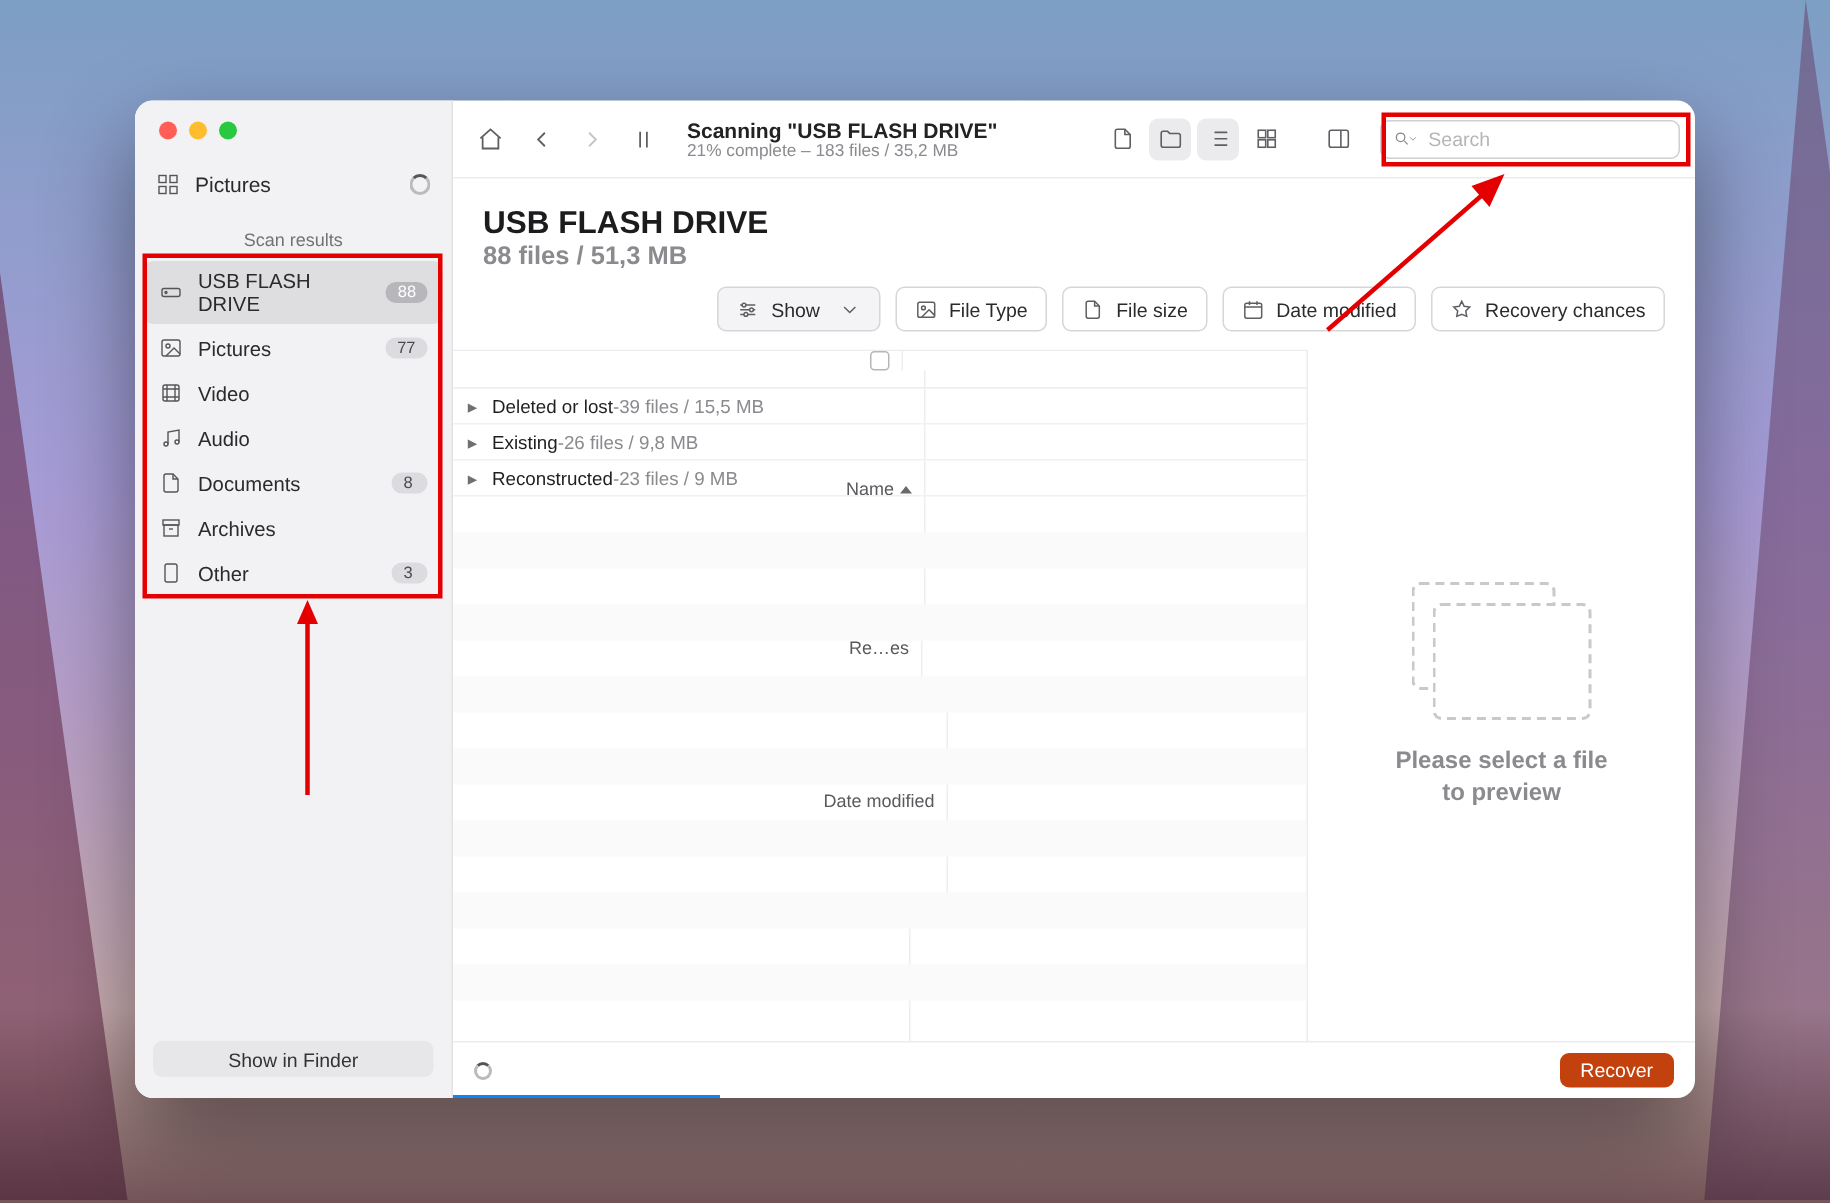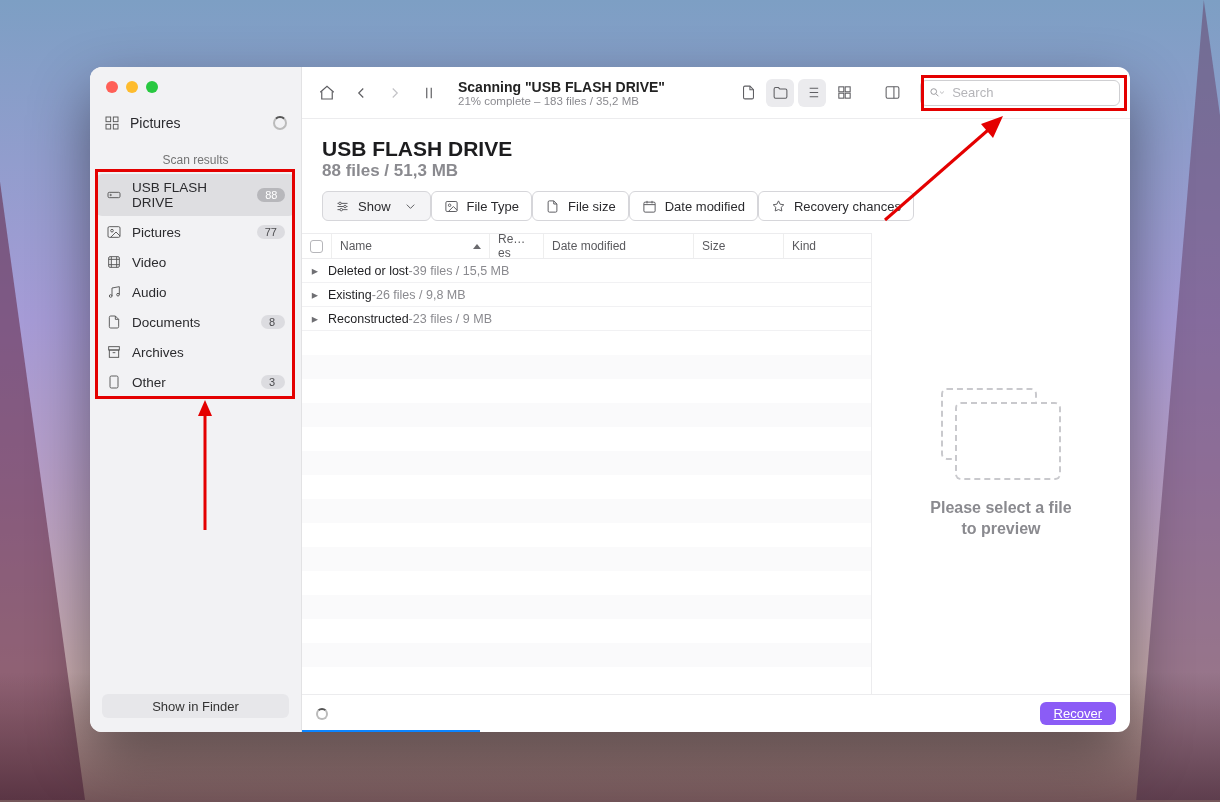--- a/index.html
+++ b/index.html
@@ -64,28 +64,28 @@
   .searchbox{position:relative; width:200px; height:26px; border:1.5px solid #cfcfd2; border-radius:6px; display:flex; align-items:center; padding:0 8px; margin-left:10px;}
   .searchbox svg{width:13px;height:13px;stroke:#8a8a8f;fill:none;stroke-width:1.8;}
   .searchbox input{border:0;outline:0;font-size:13px; color:#333; width:100%; margin-left:6px;}
   .searchbox input::placeholder{color:#b5b5b9;}
   .red-box2{position:absolute; left:0; top:-6px; width:206px; height:36px; border:3px solid #e40000; pointer-events:none;}
   .progress-track{position:absolute;left:0;right:0;bottom:-1px;height:3px;background:transparent;}
   .progress-bar{height:100%;background:#0a84ff;width:21.5%;}
   .titleblock{padding:18px 20px 10px 20px;}
   .big-title{font-size:21px;font-weight:800;color:#1c1c1e;}
   .big-sub{font-size:17px;font-weight:700;color:#8a8a8f;}
-  .filters{display:flex;padding:0 20px 12px 20px;}
+  .filters{display:flex;gap:10px;padding:0 20px 12px 20px;justify-content:flex-end;}
   .fbtn{height:30px;display:flex;align-items:center;gap:8px;padding:0 12px;border:1px solid #d6d6da;border-radius:6px;font-size:13px;color:#2b2b2e;background:#fff;}
   .fbtn svg{width:15px;height:15px;stroke:#5f5f63;fill:none;stroke-width:1.6;}
   .fbtn .chev{margin-left:4px;}
   .filters .fbtn:first-child{background:#f4f4f6;}
   .body-split{flex:1;display:flex;overflow:hidden;}
   .table-wrap{width:570px;border-right:1px solid #ececee;display:flex;flex-direction:column;}
-  .thead{display:flex;align-items:center;height:26px;border-top:1px solid #ececee;border-bottom:1px solid #ececee;font-size:12px;color:#5a5a5e;}
+  .thead{display:flex;align-items:center;height:26px;border-top:1px solid #ececee;border-bottom:1px solid #ececee;font-size:12px;color:#5a5a5e;flex-direction:column;}
   .th{padding:0 8px;display:flex;align-items:center;gap:4px;border-right:1px solid #eee;height:100%;}
   .th-chk{width:30px;justify-content:center;}
   .th-name{flex:0 0 158px;}
   .th-res{flex:0 0 54px;}
   .th-date{flex:0 0 150px;}
   .th-size{flex:0 0 90px;}
   .th-kind{flex:1;border-right:0;}
   .rows{flex:1;overflow:auto;}
   .row{display:flex;align-items:center;height:24px;font-size:12.5px;border-bottom:1px solid #f1f1f3;}
   .row .disclose{width:26px;text-align:center;color:#6f6f73;}
@@ -94,21 +94,21 @@
   .rows .empty-stripe{height:24px;}
   .rows .empty-stripe:nth-child(odd){background:#fafafb;}
   .preview{flex:1;display:flex;flex-direction:column;align-items:center;justify-content:center;gap:18px;}
   .preview-ph{width:120px;height:92px;position:relative;}
   .preview-ph .box-a,.preview-ph .box-b{position:absolute;border:2px dashed #c9c9cd;border-radius:6px;}
   .preview-ph .box-a{left:0;top:0;width:96px;height:72px;}
   .preview-ph .box-b{left:14px;top:14px;width:106px;height:78px;background:#fff;}
   .preview-text{font-size:16px;font-weight:700;color:#8a8a8f;text-align:center;line-height:1.3;}
   .footer{height:38px;border-top:1px solid #ececee;display:flex;align-items:center;padding:0 14px;font-size:12.5px;color:#555;}
   .footer .spinner{width:12px;height:12px;margin:0 10px 0 0;border-width:2px;}
-  .recover{margin-left:auto;background:#8b5cf6;color:#fff;font-size:13px;padding:4px 14px;border-radius:6px;border:0;text-decoration:underline;}
+  .recover{margin-left:auto;background:#c2410c;color:#fff;font-size:13px;padding:4px 14px;border-radius:6px;border:0;}
   .checkbox{width:13px;height:13px;border:1px solid #b6b6ba;border-radius:3px;}
   .sort-up{width:0;height:0;border-left:4px solid transparent;border-right:4px solid transparent;border-bottom:5px solid #6a6a6e;margin-left:auto;}
   
   .arrow{position:absolute;pointer-events:none;}
   .arrow svg{overflow:visible;}
   .arrow line{stroke:#e40000;stroke-width:3;}
   .arrow polygon{fill:#e40000;}
 </style>
 </head>
 <body>

